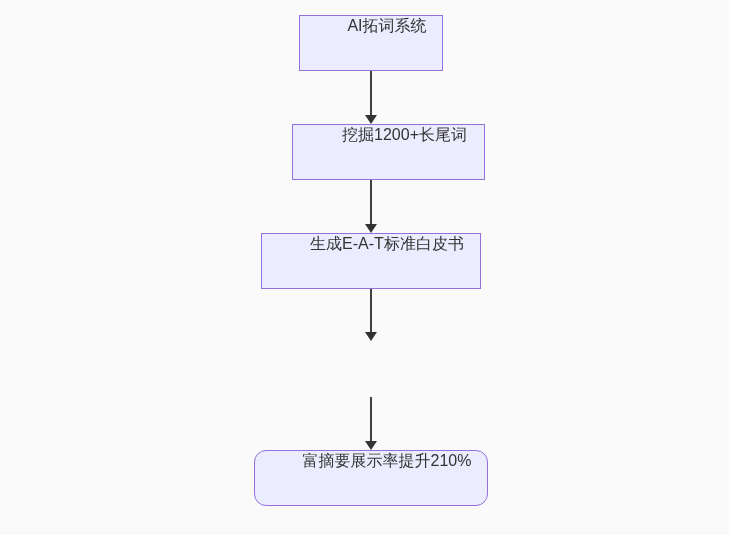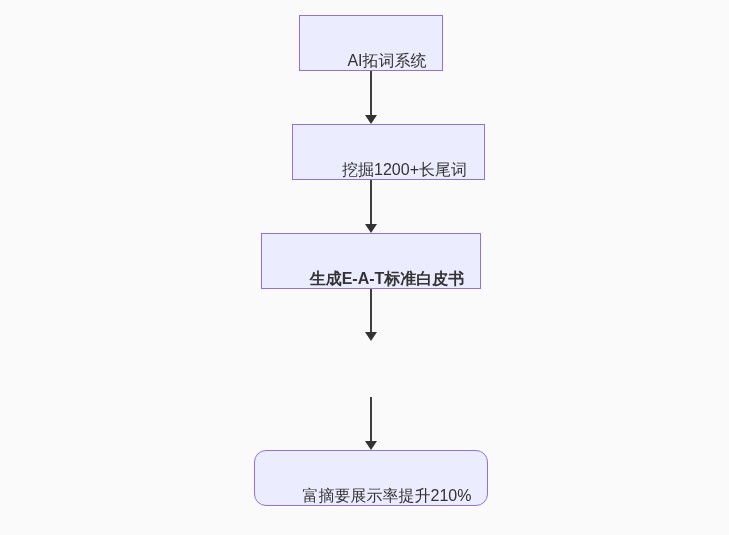--- a/index.html
+++ b/index.html
@@ -16,29 +16,29 @@
     overflow: hidden;
   }
   .node {
     position: absolute;
     box-sizing: border-box;
     background: #ECECFF;
     border: 1px solid #9370DB;
     color: #333333;
     font-size: 16px;
     display: flex;
-    align-items: flex-end;
+    align-items: flex-start;
     justify-content: center;
     text-align: center;
     line-height: 1.2;
     padding-left: 32px;
   }
   .node-1 { left: 299px; top: 15px;  width: 144px; height: 56px; }
   .node-2 { left: 292px; top: 124px; width: 193px; height: 56px; }
-  .node-3 { left: 261px; top: 233px; width: 220px; height: 56px; font-weight: bold; }
+  .node-3 { left: 261px; top: 233px; width: 220px; height: 56px; }
   .node-4 { left: 264px; top: 341px; width: 214px; height: 56px; }
   .node-5 { left: 254px; top: 450px; width: 234px; height: 56px; border-radius: 12px; }
 
   .edge-line {
     position: absolute;
     left: 370px;
     width: 2px;
     background: #404040;
   }
   .edge-head {

